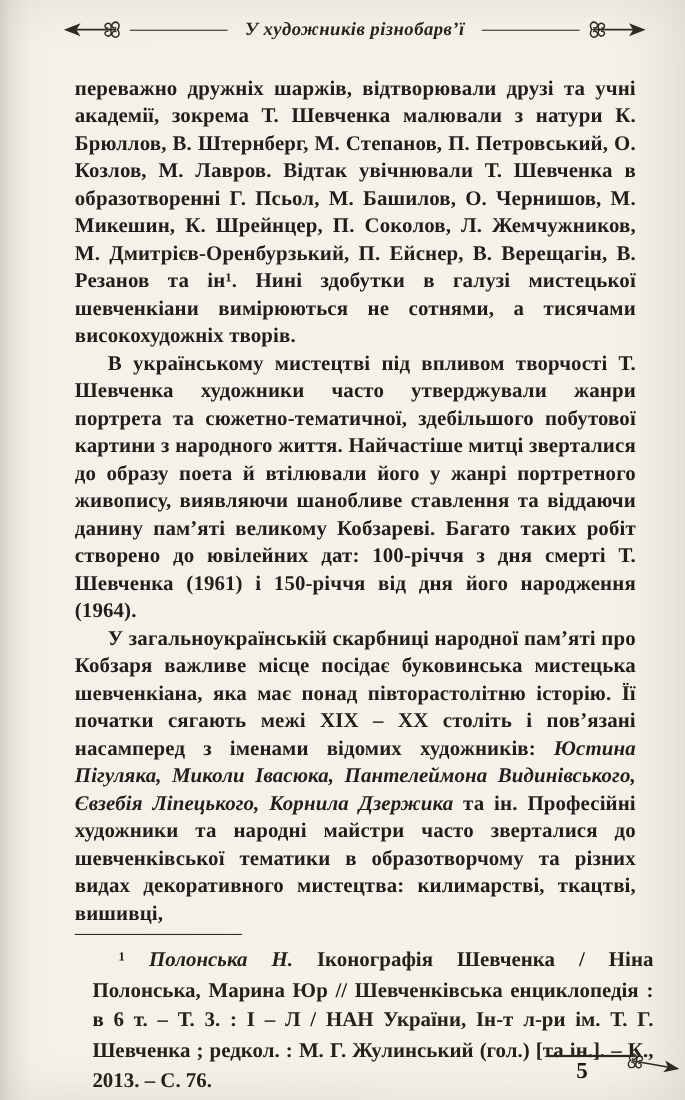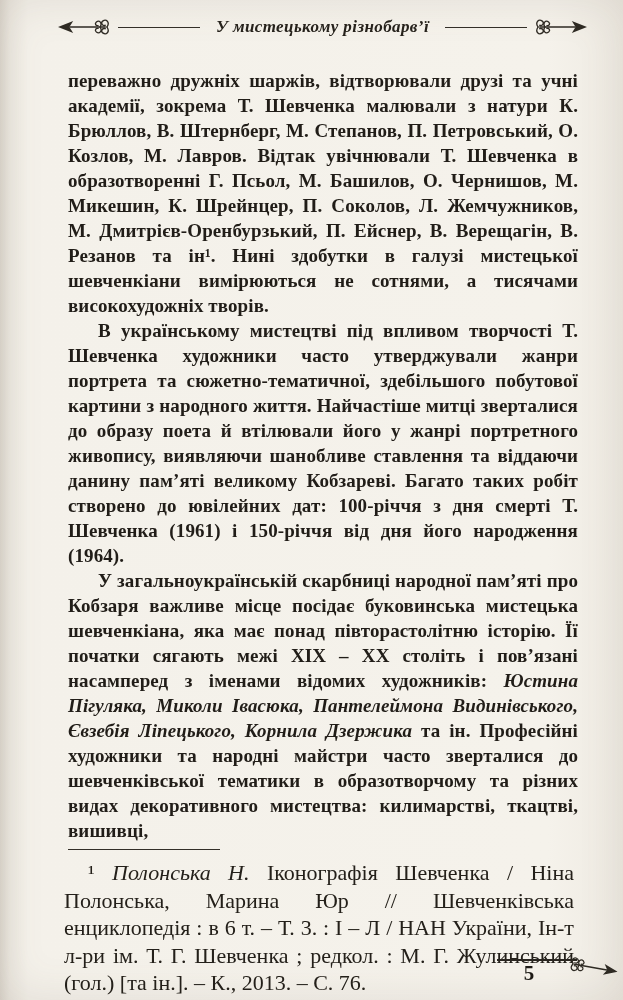--- a/index.html
+++ b/index.html
@@ -37,22 +37,22 @@
   }
   .para { text-indent: 30px; }
   .para.no-indent { text-indent: 0; }
   .names { font-style: italic; }
   
   .footnote-rule {
     position: absolute; top: 849px; left: 68px; width: 152px;
     border-top: 1.7px solid #332f28;
   }
   .footnote {
-    position: absolute; top: 859px; left: 64px; width: 510px;
-    font-size: 22px; line-height: 27.5px; font-weight: normal;
+    position: absolute; top: 859px; left: 84px; width: 510px;
+    font-size: 19px; line-height: 27.5px; font-weight: bold;
     text-align: justify; text-indent: 24px; color: #24201a;
   }
   .footnote .author { font-style: italic; }
   
   .footer-rule {
     position: absolute; top: 959px; left: 497px; width: 80px;
     border-top: 2px solid #2a2620;
   }
   .page-number {
     position: absolute; top: 961px; left: 497px; width: 64px;
@@ -75,21 +75,21 @@
           <line x1="8" y1="12" x2="50" y2="12" stroke-width="1.8"></line>
           <path d="M6,12 C2,6 7,2 11,5 C14,7.5 11,11 8,10"></path>
           <path d="M6,12 C2,18 7,22 11,19 C14,16.5 11,13 8,14"></path>
           <path d="M14,12 C11,7 15,3.5 18.5,6 C21,8 19,11 16.5,10.3"></path>
           <path d="M14,12 C11,17 15,20.5 18.5,18 C21,16 19,13 16.5,13.7"></path>
           <path d="M64,12 L46,5 L50.5,12 L46,19 Z" fill="#2e2a23" stroke="none"></path>
         </g>
       </svg>
     </span>
     <span class="hrule"></span>
-    <h1 class="chapter-title">У мистецькому різнобарв’ї</h1>
+    <h1 class="chapter-title">У художників різнобарв’ї</h1>
     <span class="hrule"></span>
     <span class="ornament">
       <svg width="54" height="22" viewBox="0 0 64 24" fill="none">
         <g stroke="#2e2a23" stroke-width="1.6" stroke-linecap="round">
           <line x1="8" y1="12" x2="50" y2="12" stroke-width="1.8"></line>
           <path d="M6,12 C2,6 7,2 11,5 C14,7.5 11,11 8,10"></path>
           <path d="M6,12 C2,18 7,22 11,19 C14,16.5 11,13 8,14"></path>
           <path d="M14,12 C11,7 15,3.5 18.5,6 C21,8 19,11 16.5,10.3"></path>
           <path d="M14,12 C11,17 15,20.5 18.5,18 C21,16 19,13 16.5,13.7"></path>
           <path d="M64,12 L46,5 L50.5,12 L46,19 Z" fill="#2e2a23" stroke="none"></path>

